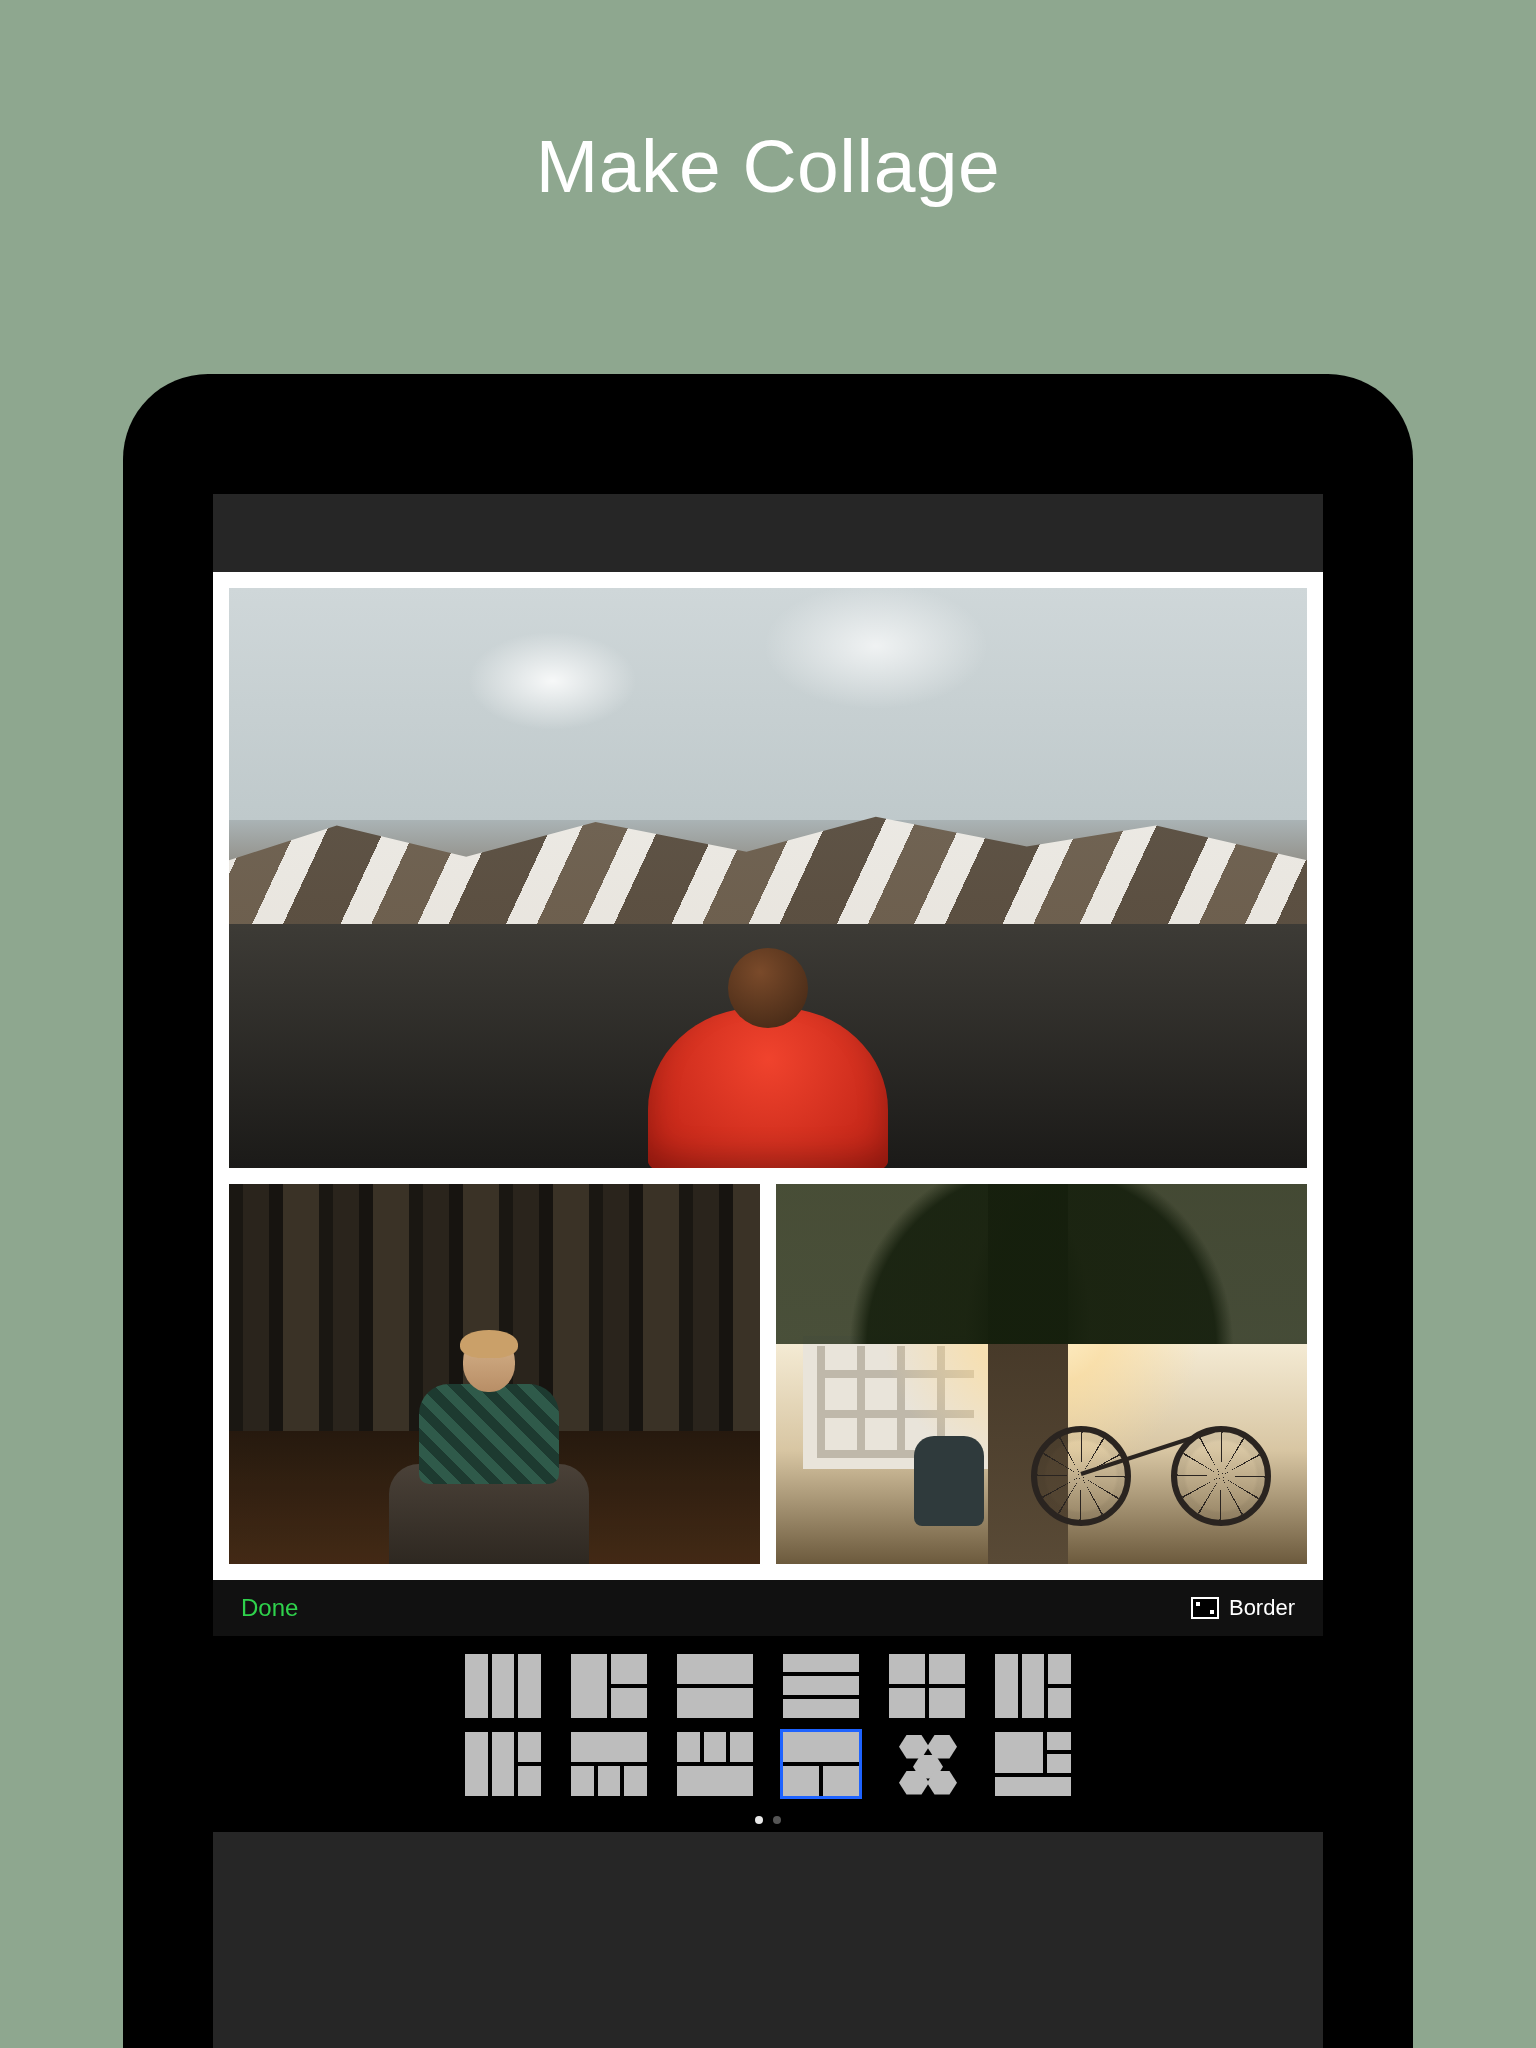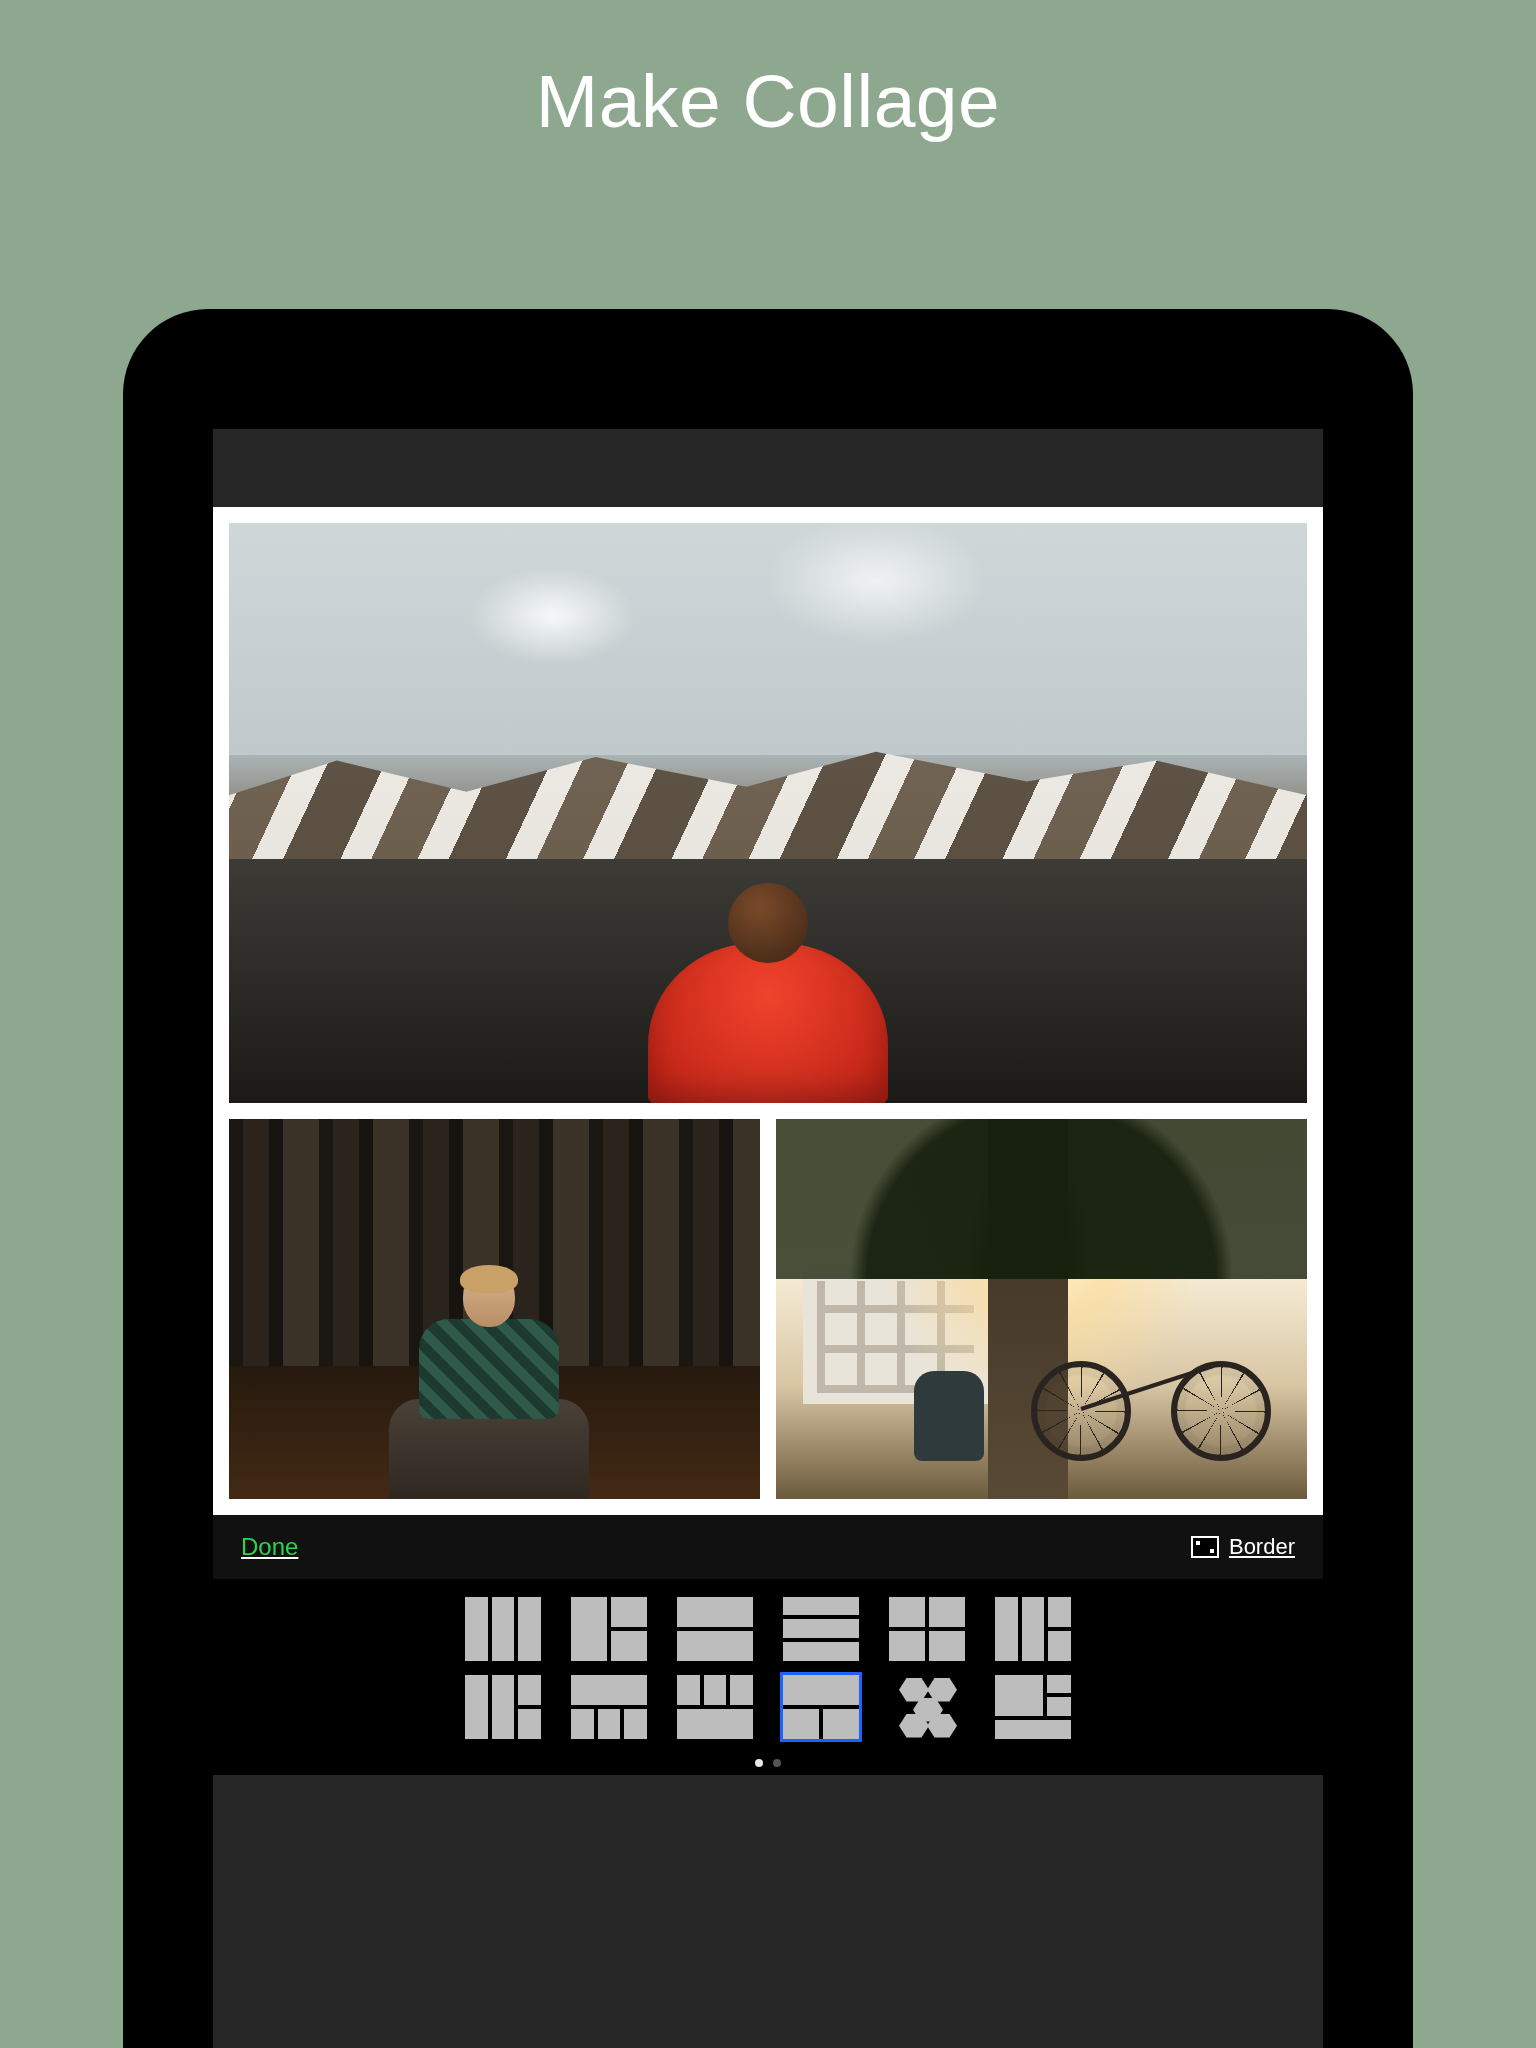--- a/index.html
+++ b/index.html
@@ -10,21 +10,21 @@
     display: flex;
     flex-direction: column;
     align-items: center;
   }
   .headline {
     color: #ffffff;
     font-size: 75px;
     font-weight: 400;
     text-align: center;
     line-height: 1.25;
-    margin-top: 55px;
+    margin-top: 120px;
     letter-spacing: 0.5px;
   }
   .device {
     margin-top: 160px;
     width: 1290px;
     background: #000;
     border-radius: 85px 85px 0 0;
     overflow: hidden;
     flex: 1;
     display: flex;
@@ -193,29 +193,28 @@
   }
   .bike .bag {
     position:absolute; bottom:10%; left:26%;
     width:70px; height:90px;
     background:#2f3a3c;
     border-radius: 20px 20px 8px 8px;
   }
 
   
   .toolbar {
-    height: 64px;
+    height: 56px;
     background: #111;
     display:flex;
     align-items:center;
     padding: 0 28px;
     gap: 20px;
     color:#fff;
     font-size: 24px;
-    text-decoration: underline;
   }
   .toolbar .done { color:#2fd24c; font-weight:500; }
   .toolbar .spacer { flex:1; }
   .toolbar .border-btn { display:flex; align-items:center; gap:10px; color:#fff; font-size:22px; cursor:pointer; }
   .toolbar .border-btn .bicon {
     width:28px; height:22px; border:2px solid #fff; position:relative; background:#000;
   }
   .toolbar .border-btn .bicon::before,
   .toolbar .border-btn .bicon::after {
     content:""; position:absolute; width:4px; height:4px; background:#fff;

